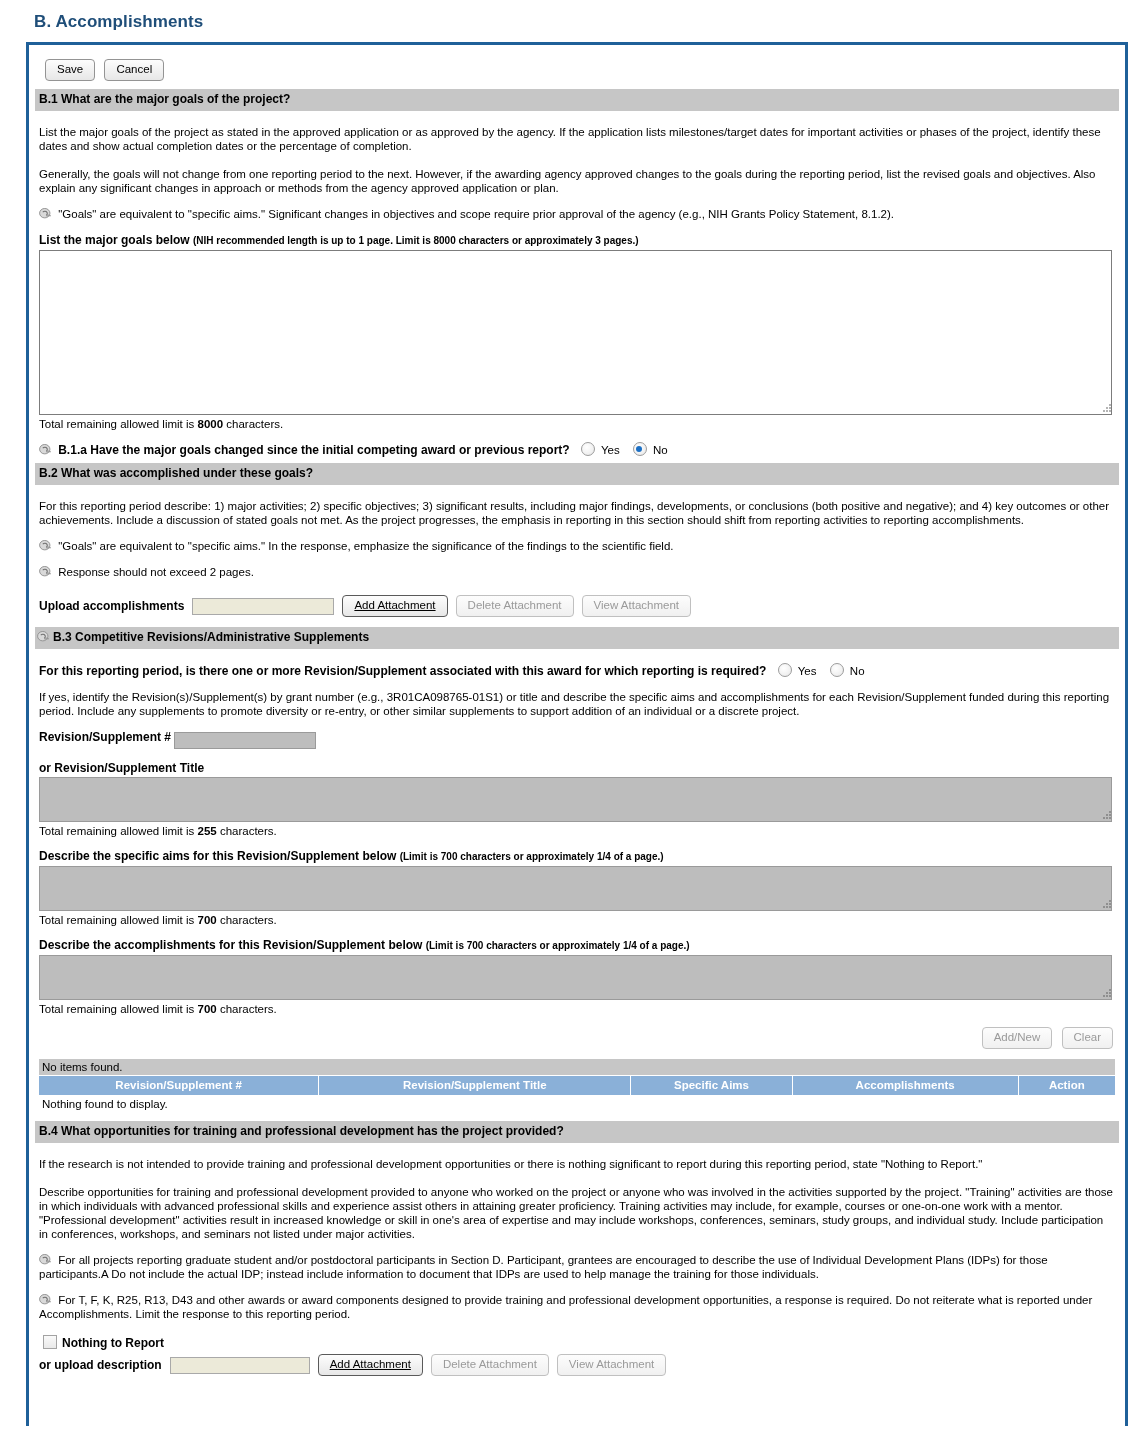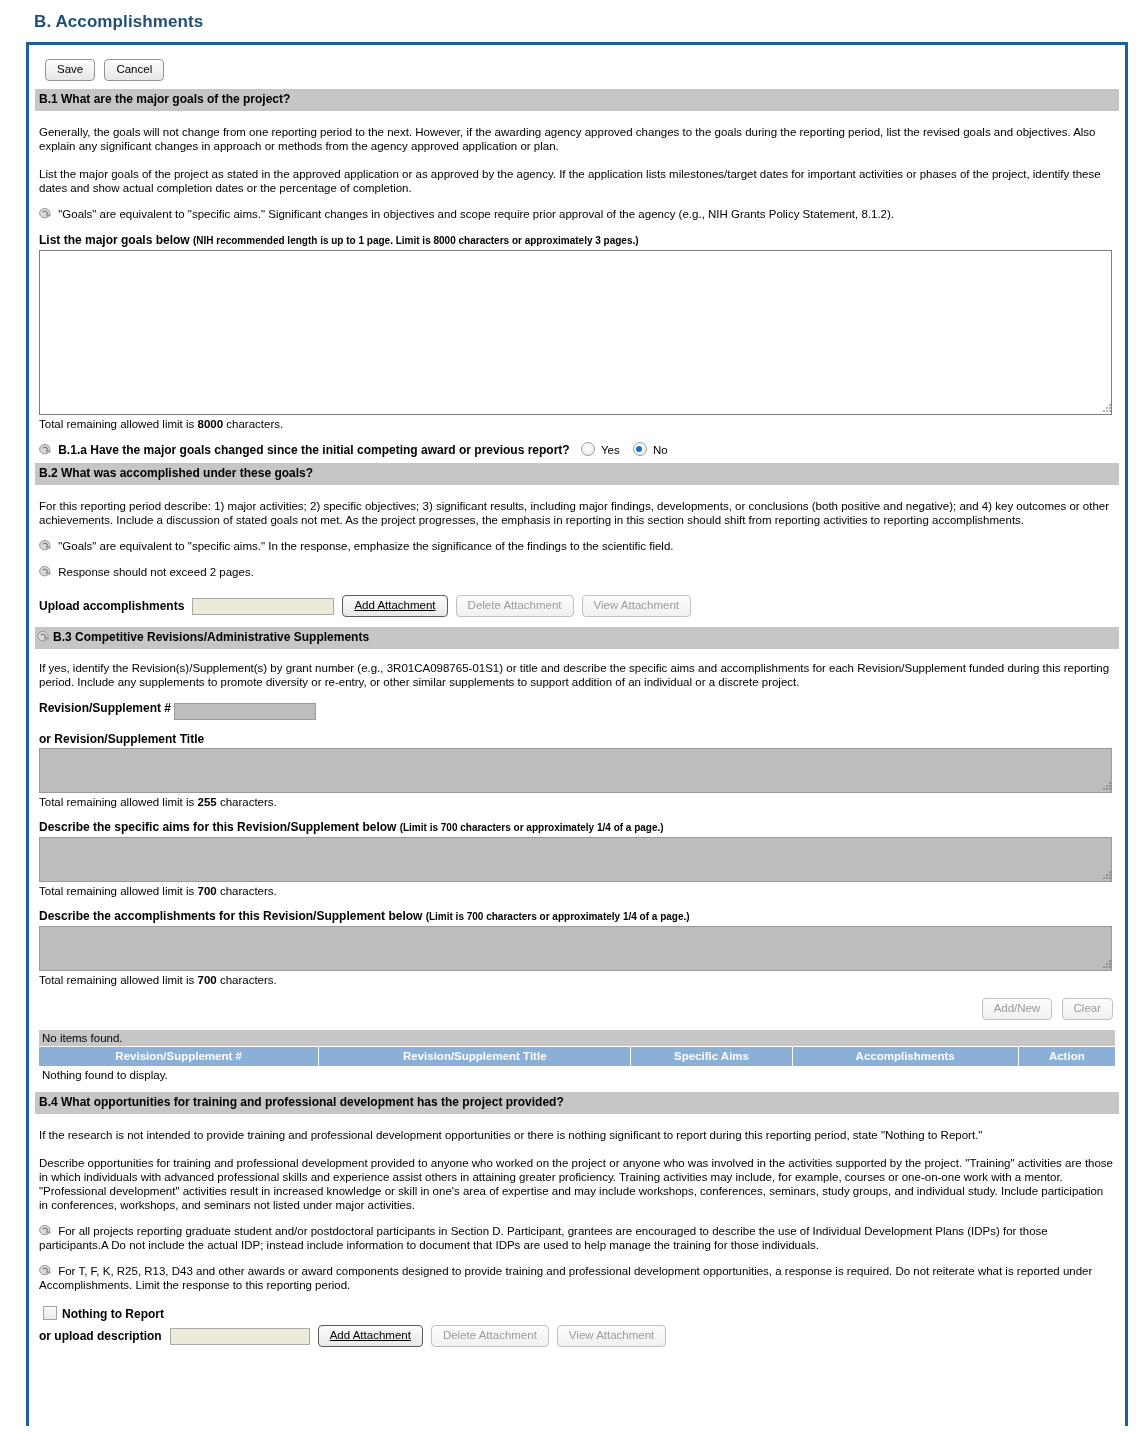--- a/index.html
+++ b/index.html
@@ -214,22 +214,22 @@
 <div class="form-frame">
   <div class="inner">
 
     <div class="toolbar">
       <button class="btn">Save</button>
       <button class="btn">Cancel</button>
     </div>
 
     <div class="sec-bar">B.1 What are the major goals of the project?</div>
     <div class="body-pad">
+      <p class="para">List the major goals of the project as stated in the approved application or as approved by the agency. If the application lists milestones/target dates for important activities or phases of the project, identify these dates and show actual completion dates or the percentage of completion.</p>
       <p class="para">Generally, the goals will not change from one reporting period to the next. However, if the awarding agency approved changes to the goals during the reporting period, list the revised goals and objectives. Also explain any significant changes in approach or methods from the agency approved application or plan.</p>
-      <p class="para">List the major goals of the project as stated in the approved application or as approved by the agency. If the application lists milestones/target dates for important activities or phases of the project, identify these dates and show actual completion dates or the percentage of completion.</p>
       <p class="note">
         <svg class="hand-icon" viewBox="0 0 14 13">
           <ellipse cx="6.2" cy="5.6" rx="5.6" ry="5.1" fill="#d9d9d9" stroke="#8f8f8f" stroke-width="1"></ellipse>
           <path d="M4 4.4 C5.4 3.2 7.6 3.3 8.6 4.7 C9.3 5.7 8.9 7 7.8 7.6" fill="none" stroke="#6f6f6f" stroke-width="1.1"></path>
           <path d="M8.4 7.0 L12.6 8.4 L8.0 8.8 Z" fill="#bdbdbd" stroke="#8f8f8f" stroke-width=".8"></path>
         </svg>
         <span>"Goals" are equivalent to "specific aims." Significant changes in objectives and scope require prior approval of the agency (e.g., NIH Grants Policy Statement, 8.1.2).</span>
       </p>
       <p class="note">
         <span class="lbl-strong">List the major goals below</span>
@@ -295,20 +295,27 @@
     </div>
 
     <div class="sec-bar with-icon">
       <svg class="hand-icon" viewBox="0 0 14 13">
         <ellipse cx="6.2" cy="5.6" rx="5.6" ry="5.1" fill="#d9d9d9" stroke="#8f8f8f" stroke-width="1"></ellipse>
         <path d="M4 4.4 C5.4 3.2 7.6 3.3 8.6 4.7 C9.3 5.7 8.9 7 7.8 7.6" fill="none" stroke="#6f6f6f" stroke-width="1.1"></path>
         <path d="M8.4 7.0 L12.6 8.4 L8.0 8.8 Z" fill="#bdbdbd" stroke="#8f8f8f" stroke-width=".8"></path>
       </svg><span>B.3 Competitive Revisions/Administrative Supplements</span>
     </div>
     <div class="body-pad">
+      <p class="para">
+        <span class="lbl-strong">For this reporting period, is there one or more Revision/Supplement associated with this award for which reporting is required?</span>
+        <span class="radio" id="b3-yes"></span>
+        <span class="radio-label">Yes</span>
+        <span class="radio" id="b3-no"></span>
+        <span class="radio-label">No</span>
+      </p>
       <p class="para tight">If yes, identify the Revision(s)/Supplement(s) by grant number (e.g., 3R01CA098765-01S1) or title and describe the specific aims and accomplishments for each Revision/Supplement funded during this reporting period. Include any supplements to promote diversity or re-entry, or other similar supplements to support addition of an individual or a discrete project.</p>
 
       <p class="note">
         <span class="lbl-strong">Revision/Supplement #</span>
         <input class="inp-small" type="text" value="" style="">
       </p>
 
       <p class="note" style="margin-bottom:0">
         <span class="lbl-strong">or Revision/Supplement Title</span>
       </p>

